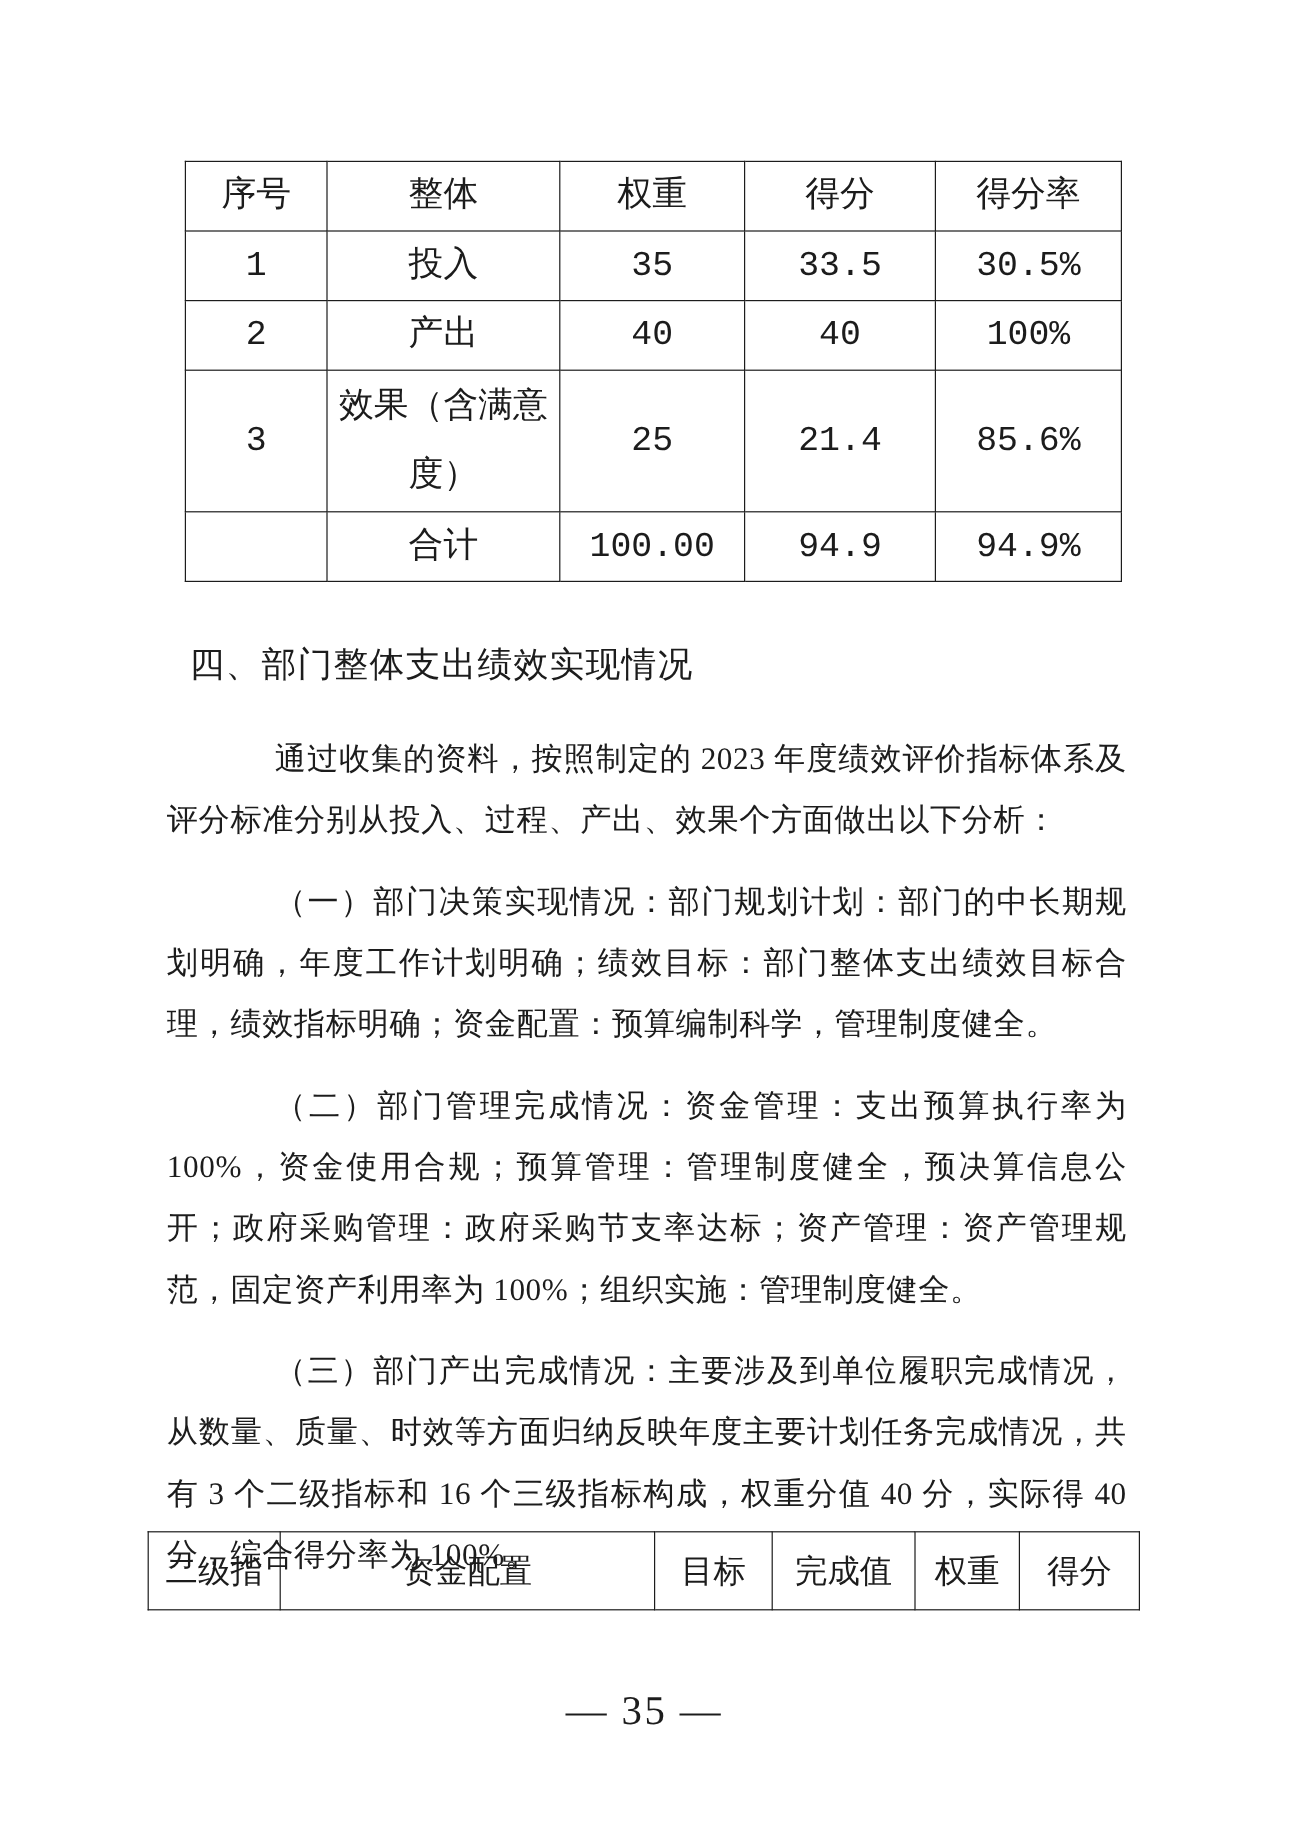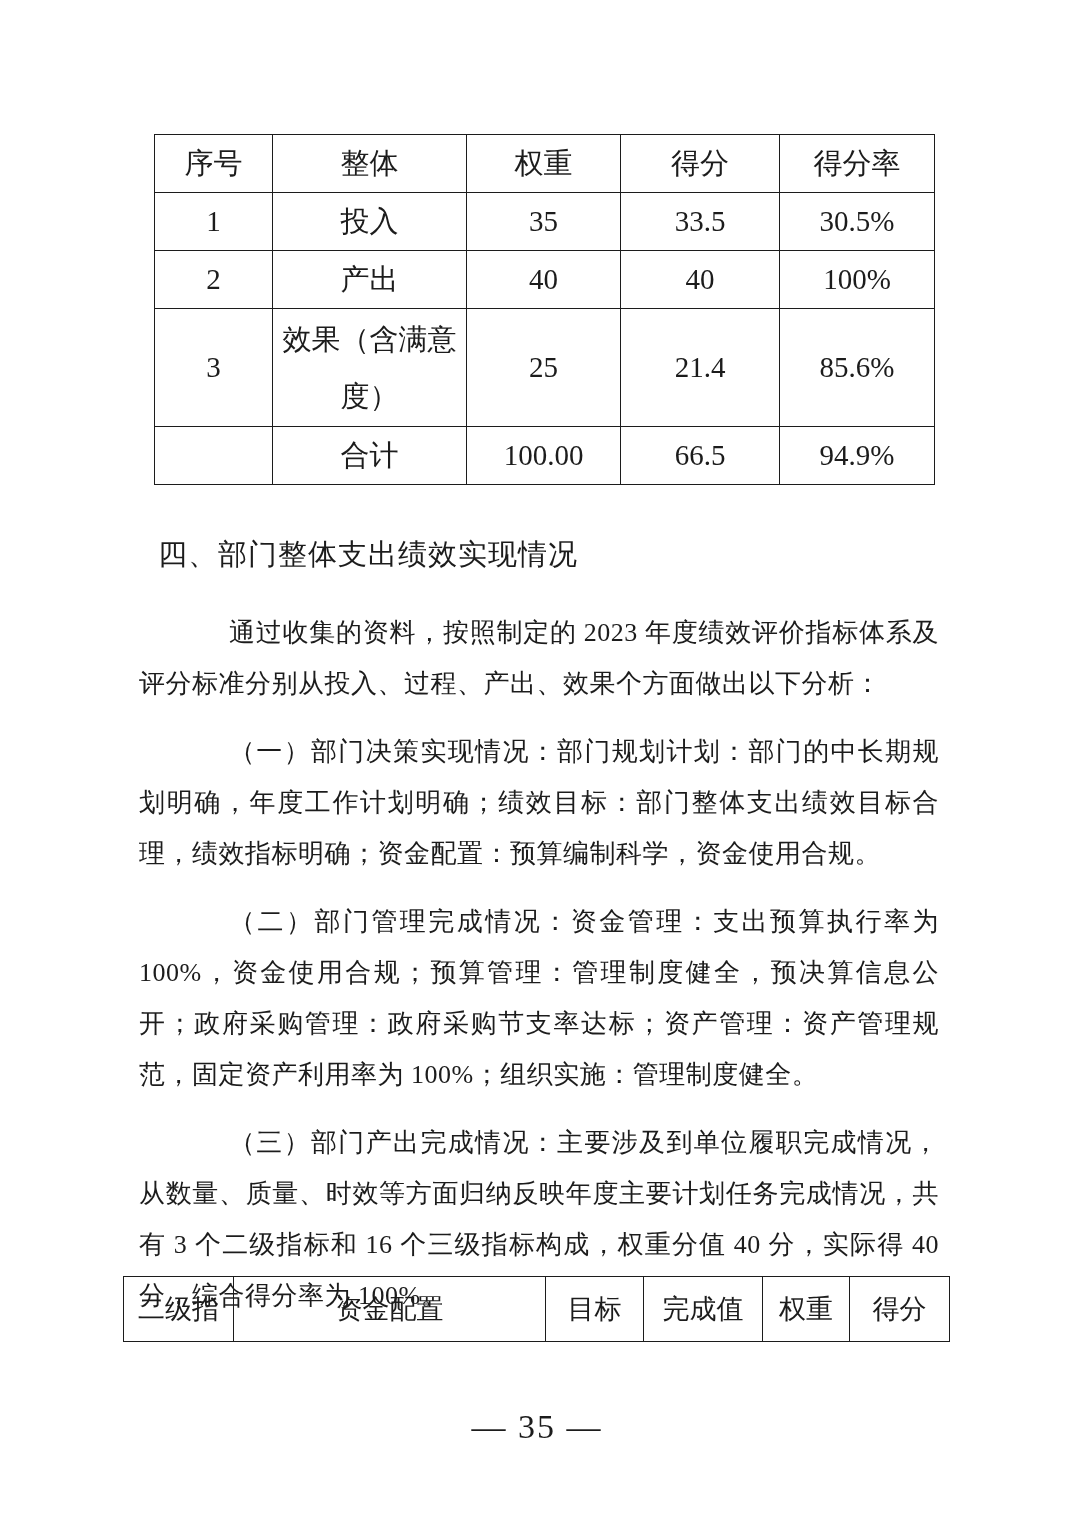--- a/index.html
+++ b/index.html
@@ -27,20 +27,21 @@
     font-size: 29px;
     text-align: center;
   }
   #summary-table th,
   #summary-table td {
     border: 1.5px solid #1c1c1c;
     font-weight: normal;
     padding: 0 4px;
     line-height: 57px;
     vertical-align: middle;
+    font-family: Liberation Mono, monospace;
   }
   #summary-table tr.h-row  { height: 56px; }
   #summary-table tr.r-std  { height: 56px; }
   #summary-table tr.r-tall { height: 118px; }
 
   
   #section-heading {
     position: absolute;
     left: 122px;
     top: 533px;
@@ -136,31 +137,31 @@
       <td>3</td>
       <td>效果（含满意度）</td>
       <td>25</td>
       <td>21.4</td>
       <td>85.6%</td>
     </tr>
     <tr class="r-std">
       <td></td>
       <td>合计</td>
       <td>100.00</td>
-      <td>66.5</td>
+      <td>94.9</td>
       <td>94.9%</td>
     </tr>
   </tbody>
 </table>
 
 <div id="section-heading">四、部门整体支出绩效实现情况</div>
 
 <div id="body-text">
   <p>通过收集的资料，按照制定的 2023 年度绩效评价指标体系及评分标准分别从投入、过程、产出、效果个方面做出以下分析：</p>
-  <p>（一）部门决策实现情况：部门规划计划：部门的中长期规划明确，年度工作计划明确；绩效目标：部门整体支出绩效目标合理，绩效指标明确；资金配置：预算编制科学，资金使用合规。</p>
+  <p>（一）部门决策实现情况：部门规划计划：部门的中长期规划明确，年度工作计划明确；绩效目标：部门整体支出绩效目标合理，绩效指标明确；资金配置：预算编制科学，管理制度健全。</p>
   <p>（二）部门管理完成情况：资金管理：支出预算执行率为 100%，资金使用合规；预算管理：管理制度健全，预决算信息公开；政府采购管理：政府采购节支率达标；资产管理：资产管理规范，固定资产利用率为 100%；组织实施：管理制度健全。</p>
   <p>（三）部门产出完成情况：主要涉及到单位履职完成情况，从数量、质量、时效等方面归纳反映年度主要计划任务完成情况，共有 3 个二级指标和 16 个三级指标构成，权重分值 40 分，实际得 40 分，综合得分率为 100%。</p>
 </div>
 
 <table id="indicator-table">
   <colgroup>
     <col style="width:110px">
     <col style="width:312px">
     <col style="width:98px">
     <col style="width:119px">

